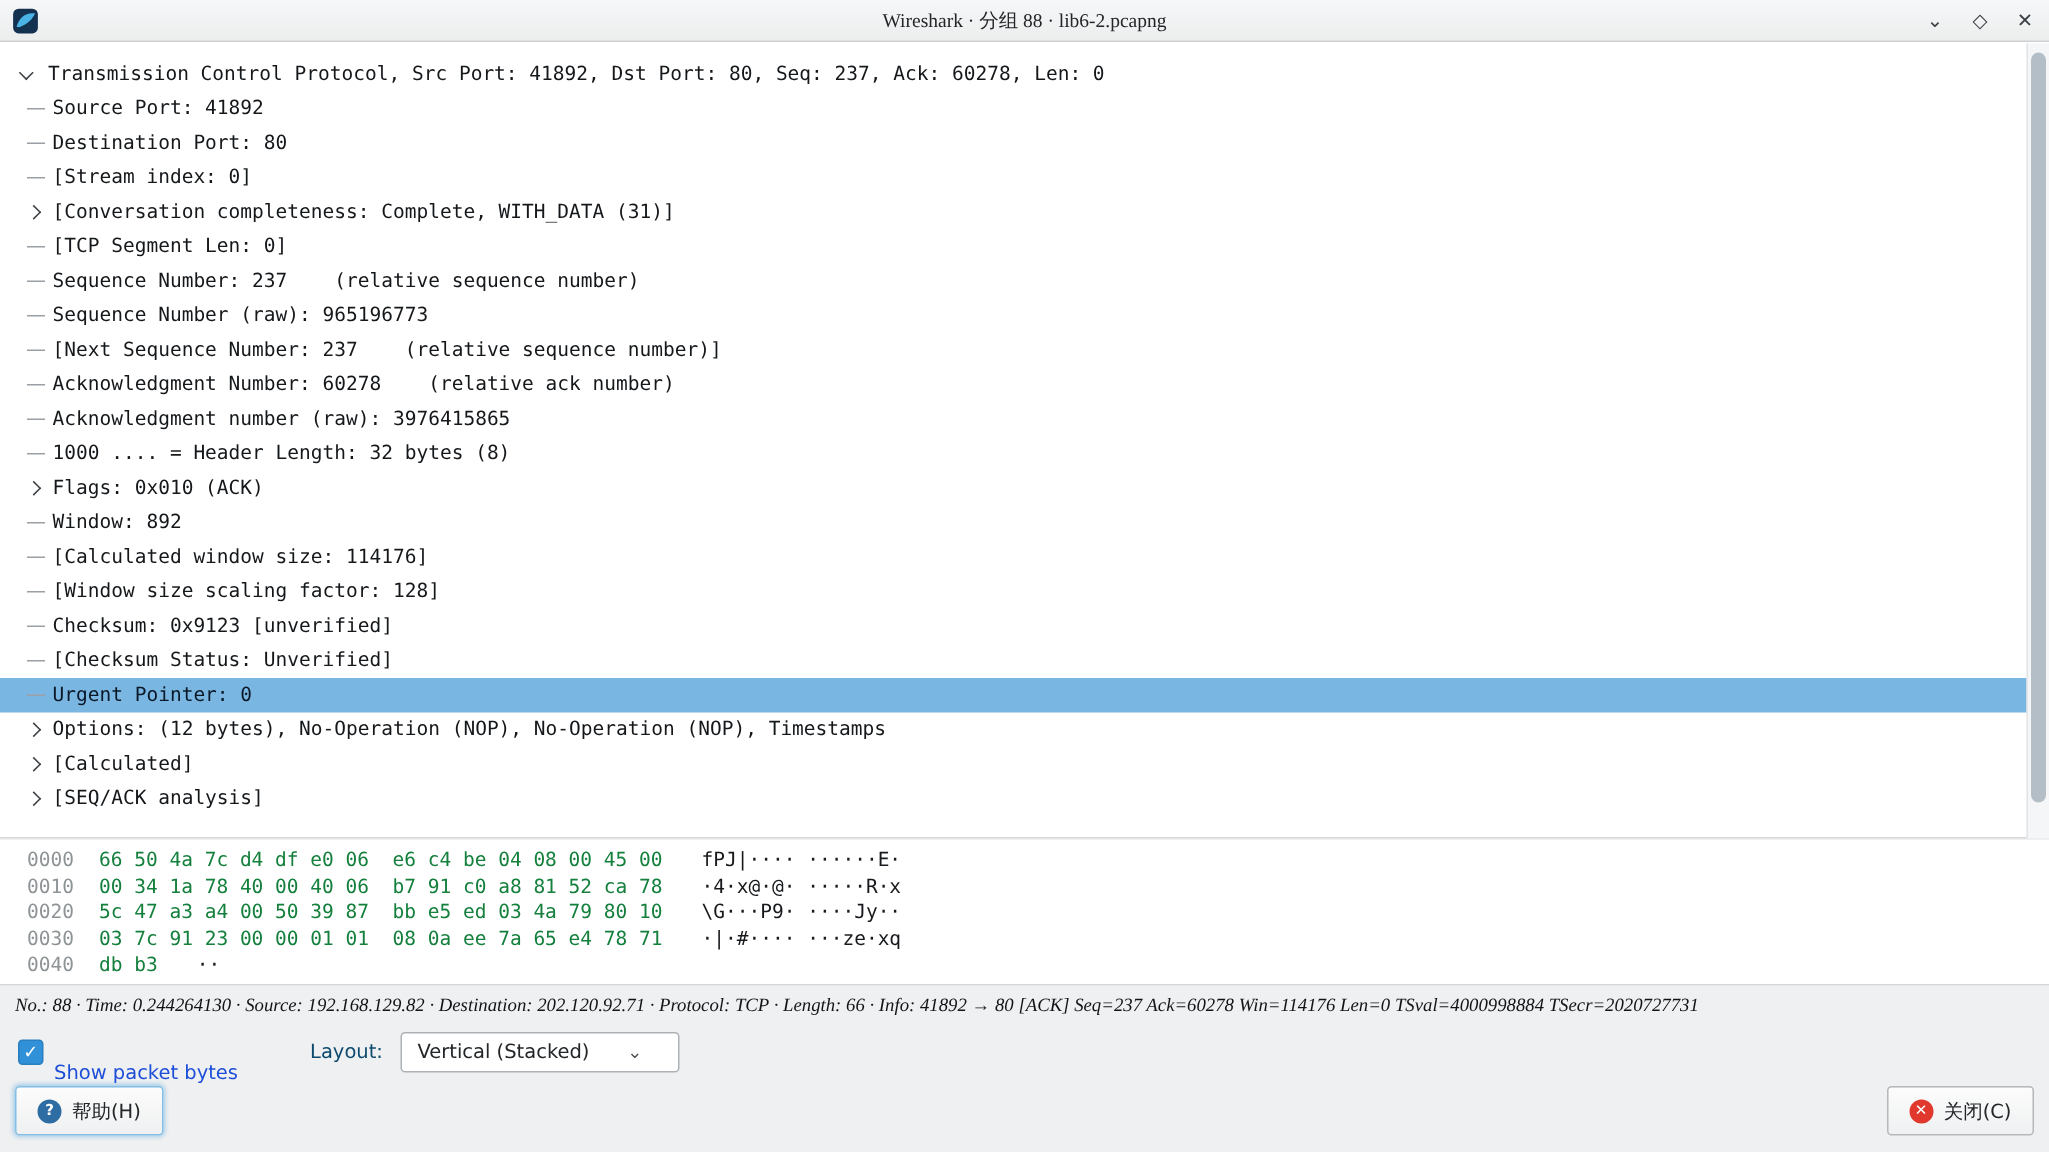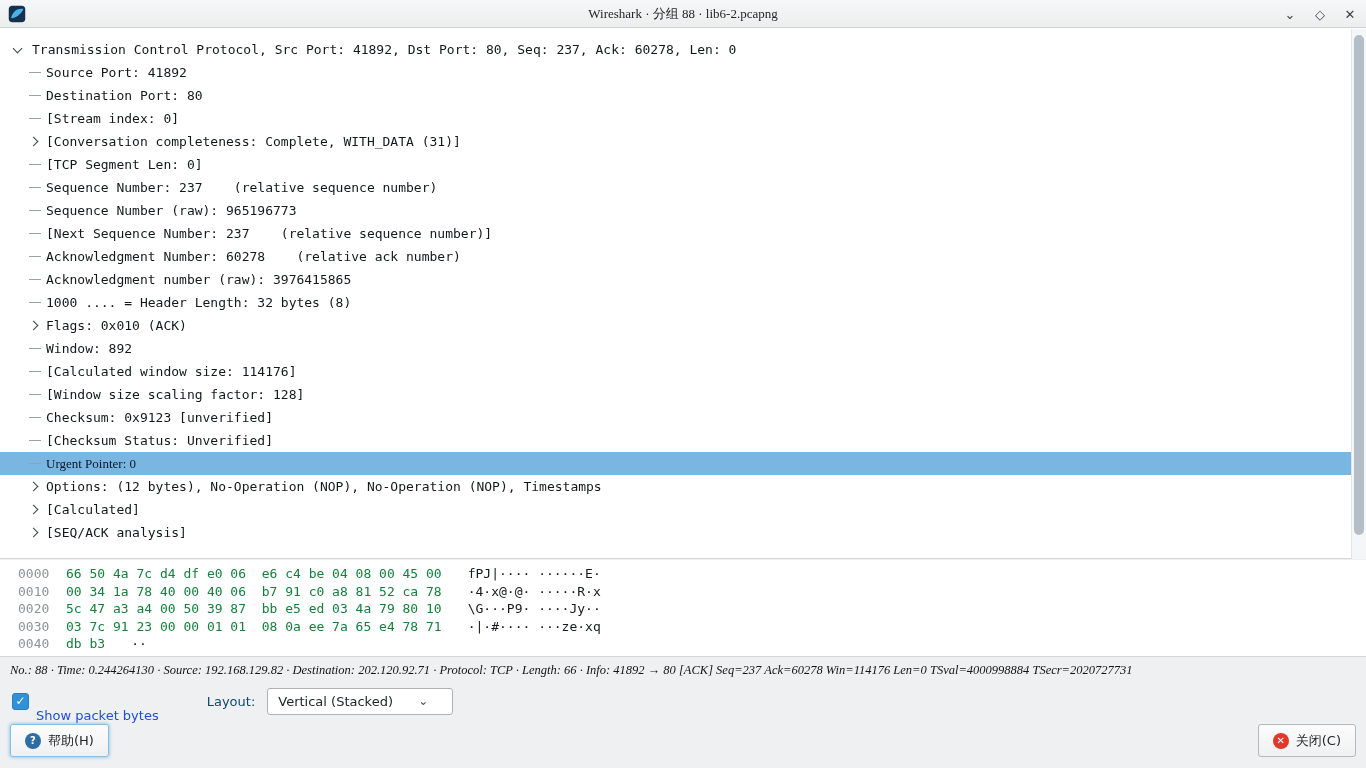--- a/index.html
+++ b/index.html
@@ -17,22 +17,22 @@
   .win-controls { position:absolute; right:8px; top:0; height:28px; display:flex; align-items:center; gap:14px; }
   .win-controls span { font-size:13px; color:#3a3f44; cursor:default; width:16px; text-align:center; }
 
   
   .tree { position:absolute; top:28px; left:0; width:1366px; height:531px; background:#ffffff;
           border-bottom:1px solid #d5d6d7; padding-top:10px; overflow:hidden; }
   .tree-row { height:23px; display:flex; align-items:center;
               font-family:"DejaVu Sans Mono", monospace; font-size:13px; color:#15181b;
               white-space:pre; }
   .tree-row.root { padding-left:14px; }
-  .tree-row.child { padding-left:28px; }
-  .tree-row.selected { background:var(--sel,#79b6e2); color:#0b1827;font-family:Liberation Serif, serif; }
+  .tree-row.child { padding-left:17px; }
+  .tree-row.selected { background:var(--sel,#79b6e2); color:#0b1827; }
   .pre { width:18px; display:inline-flex; align-items:center; justify-content:flex-start; }
   .chev { display:inline-block; width:7px; height:7px;
           border-right:1.6px solid #3c4043; border-bottom:1.6px solid #3c4043; }
   .chev.down  { transform:rotate(45deg); margin-right:11px; margin-top:-2px; }
   .chev.right { transform:rotate(-45deg); margin-left:2px; }
   .dash { display:inline-block; width:12px; border-top:1px solid #9aa0a5; margin-left:1px; }
   .lab { white-space:pre; }
 
   
   .scrollbar { position:absolute; top:29px; right:0; width:15px; height:530px;

